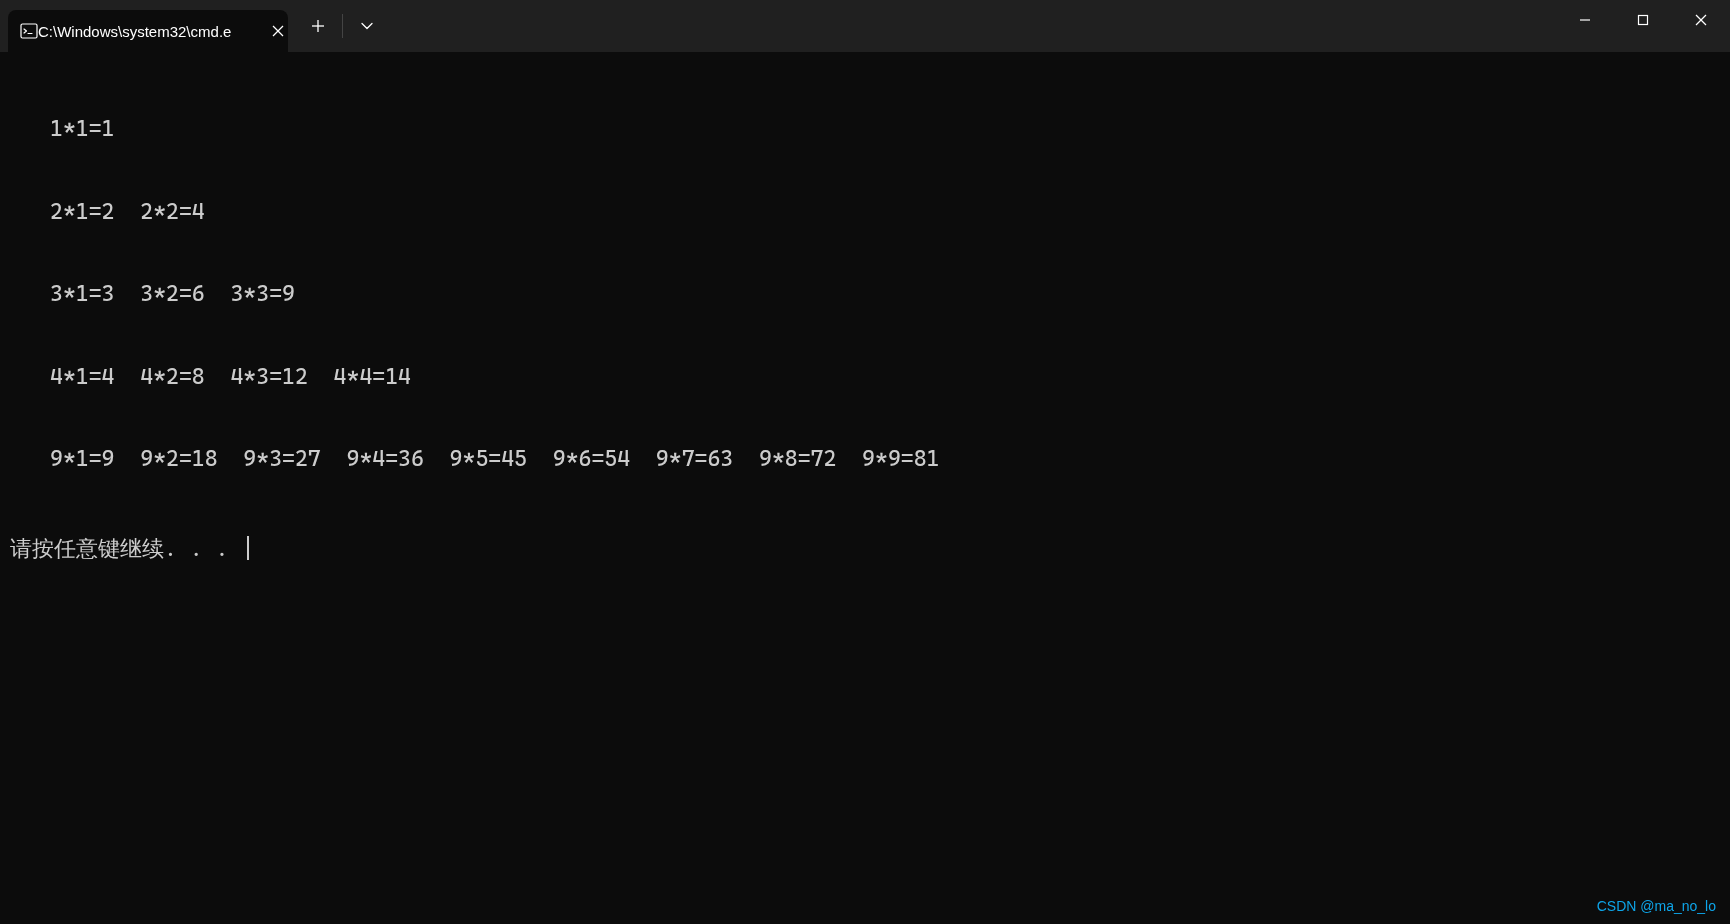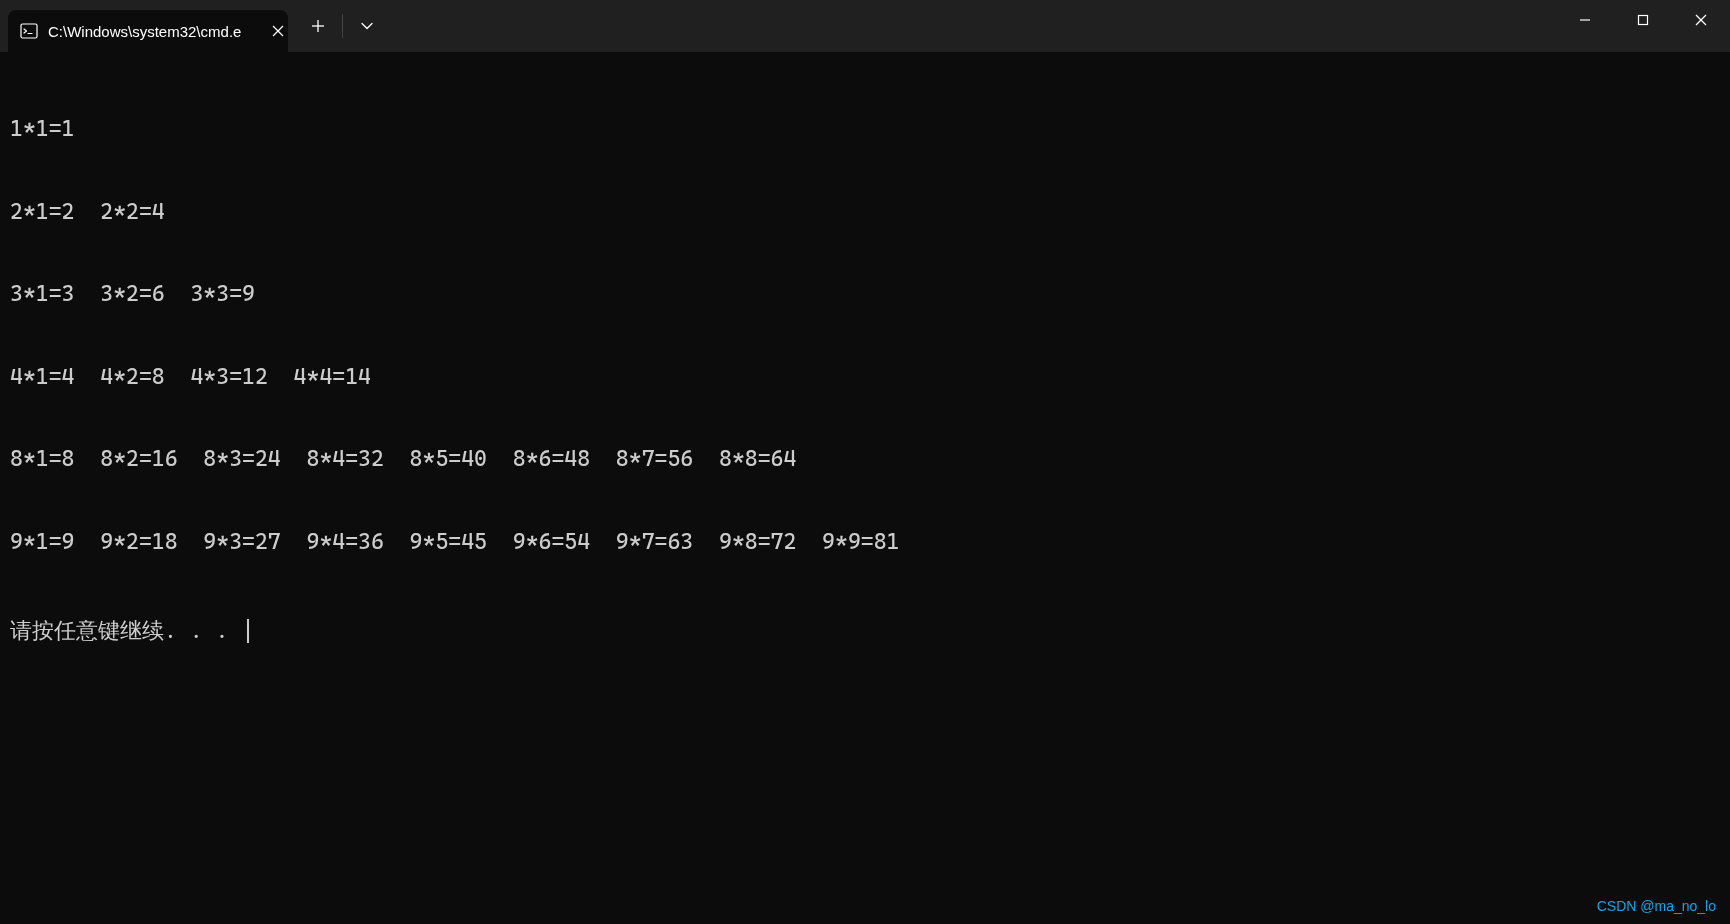--- a/index.html
+++ b/index.html
@@ -35,21 +35,20 @@
       height: 100%;
       padding-top: 10px;
     }
     .tab {
       height: 42px;
       background: #0c0c0c;
       border-radius: 8px 8px 0 0;
       display: flex;
       align-items: center;
       padding: 0 0 0 12px;
-      gap: 10px;
       min-width: 280px;
       max-width: 280px;
       margin-left: 8px;
     }
     .tab-icon {
       width: 18px;
       height: 18px;
       display: flex;
       align-items: center;
       justify-content: center;
@@ -116,20 +115,21 @@
       padding: 8px 10px;
       color: #cccccc;
       font-size: 22px;
       line-height: 1.25;
       font-family: Consolas, "Cascadia Mono", monospace;
       white-space: pre;
       position: relative;
     }
     .terminal-line {
       white-space: pre;
+      margin-left: 40px;
     }
     .prompt-line {
       margin-top: 7px;
       display: flex;
       align-items: center;
     }
     .cursor {
       display: inline-block;
       width: 2px;
       height: 24px;
@@ -208,21 +208,20 @@
         </svg>
       </div>
     </div>
   </div>
 
   <div class="terminal-body">
     <div class="terminal-line">1*1=1</div>
     <div class="terminal-line">2*1=2  2*2=4</div>
     <div class="terminal-line">3*1=3  3*2=6  3*3=9</div>
     <div class="terminal-line">4*1=4  4*2=8  4*3=12  4*4=14</div>
-    <div class="terminal-line">8*1=8  8*2=16  8*3=24  8*4=32  8*5=40  8*6=48  8*7=56  8*8=64</div>
     <div class="terminal-line">9*1=9  9*2=18  9*3=27  9*4=36  9*5=45  9*6=54  9*7=63  9*8=72  9*9=81</div>
     <div class="prompt-line">
       <span>请按任意键继续. . . </span><span class="cursor"></span>
     </div>
   </div>
 
   <div class="watermark">CSDN @ma_no_lo</div>
 </div>
 
 </body></html>

